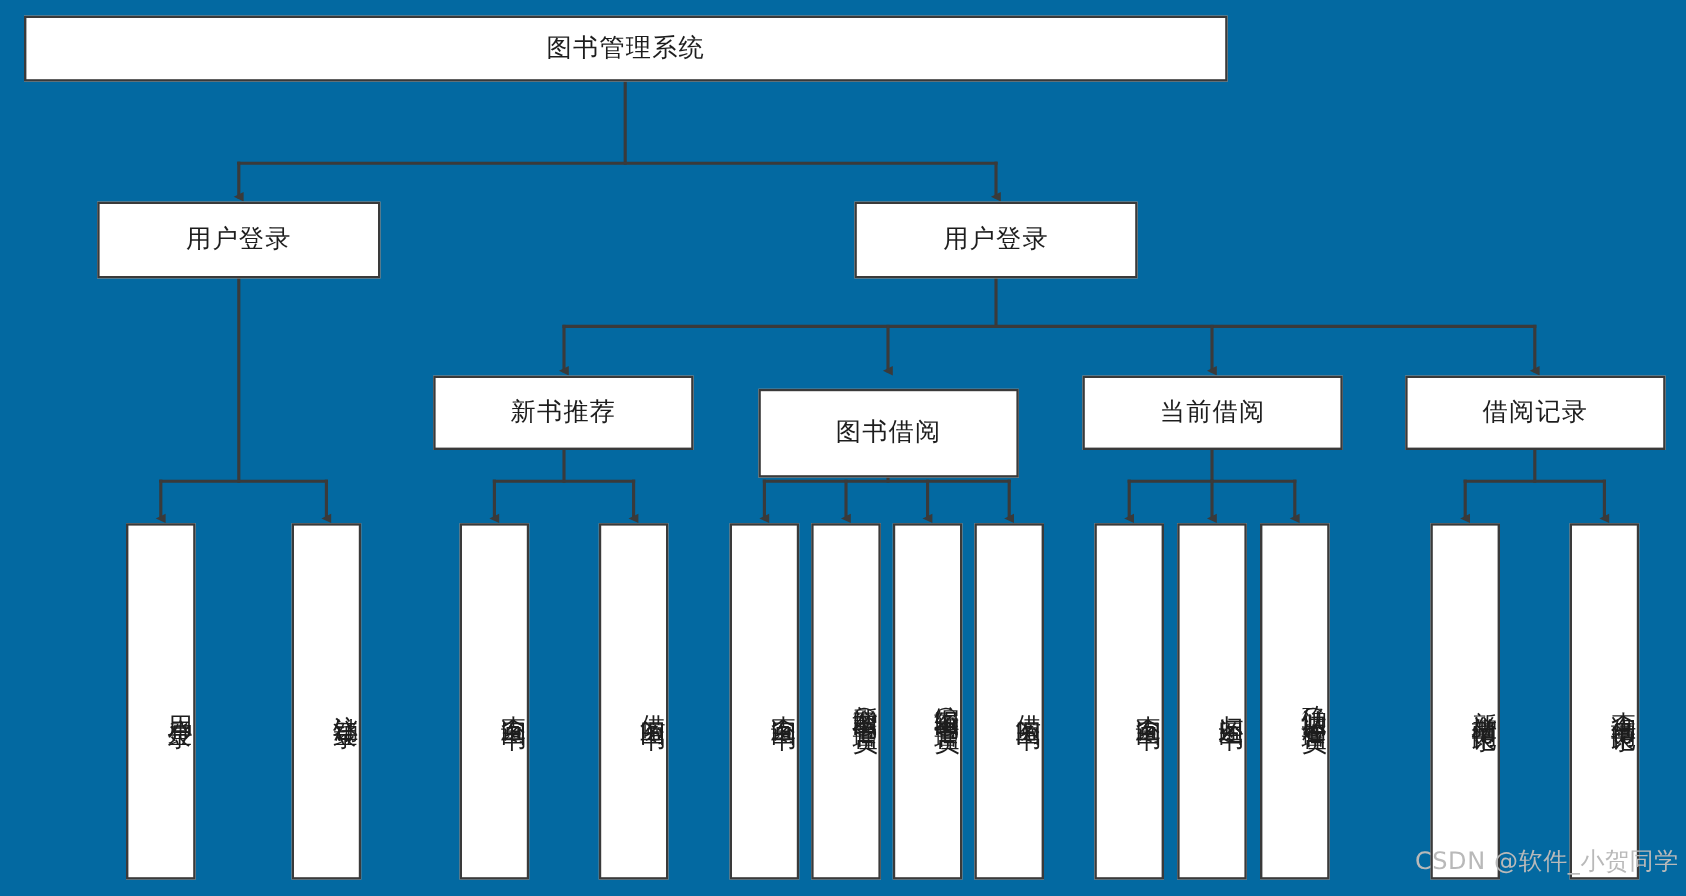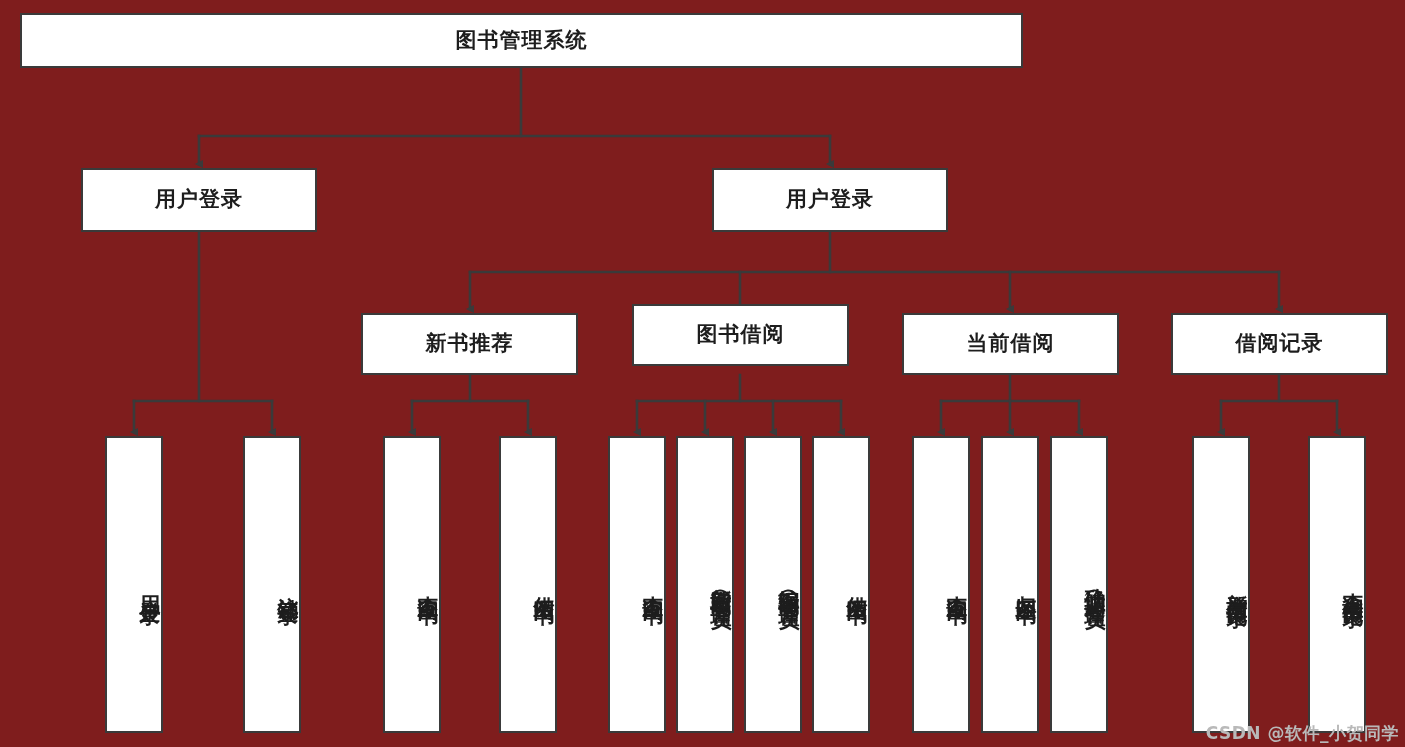--- a/index.html
+++ b/index.html
@@ -5,23 +5,22 @@
 <style>
   html,body{margin:0;padding:0;background:#ffffff;}
   body{
     font-family:"DejaVu Sans","Liberation Sans",sans-serif;
     color:#1a1a1a;
   }
   #canvas{
     position:relative;
     width:1405px;
     height:747px;
-    background:#7f1d1d;
+    background:#0369a1;
     overflow:hidden;
-    font-weight:bold;
   }
   svg.edges{
     position:absolute;
     left:0; top:0;
     width:1405px;
     height:747px;
     pointer-events:none;
   }
   .node{
     position:absolute;
@@ -50,22 +49,22 @@
     justify-content:center;
   }
   .node.vert .vlabel{
     writing-mode:vertical-rl;
     text-orientation:upright;
     white-space:nowrap;
   }
   .watermark{
     position:absolute;
     right:6px;
-    bottom:2px;
-    font-size:17px;
+    bottom:16px;
+    font-size:20px;
     color:#b9b9b9;
     letter-spacing:0.5px;
     white-space:nowrap;
     font-family:"DejaVu Sans","Liberation Sans",sans-serif;
   }
 </style>
 </head>
 <body>
 
 <div id="canvas">
@@ -128,21 +127,21 @@
   <div class="node horiz" style="left:81px; top:168px; width:236px; height:64px;">
     <span>用户登录</span>
   </div>
   <div class="node horiz" style="left:712px; top:168px; width:236px; height:64px;">
     <span>用户登录</span>
   </div>
 
   <div class="node horiz" style="left:361px; top:313px; width:217px; height:62px;text-align:center;">
     <span>新书推荐</span>
   </div>
-  <div class="node horiz" style="left:632px; top:304px; width:217px; height:62px;">
+  <div class="node horiz" style="left:632px; top:324px; width:217px; height:74px;">
     <span>图书借阅</span>
   </div>
   <div class="node horiz" style="left:902px; top:313px; width:217px; height:62px;text-align:right;">
     <span>当前借阅</span>
   </div>
   <div class="node horiz" style="left:1171px; top:313px; width:217px; height:62px;">
     <span>借阅记录</span>
   </div>
 
   <div class="node vert" style="left:105px; top:436px; width:58px; height:297px;">

